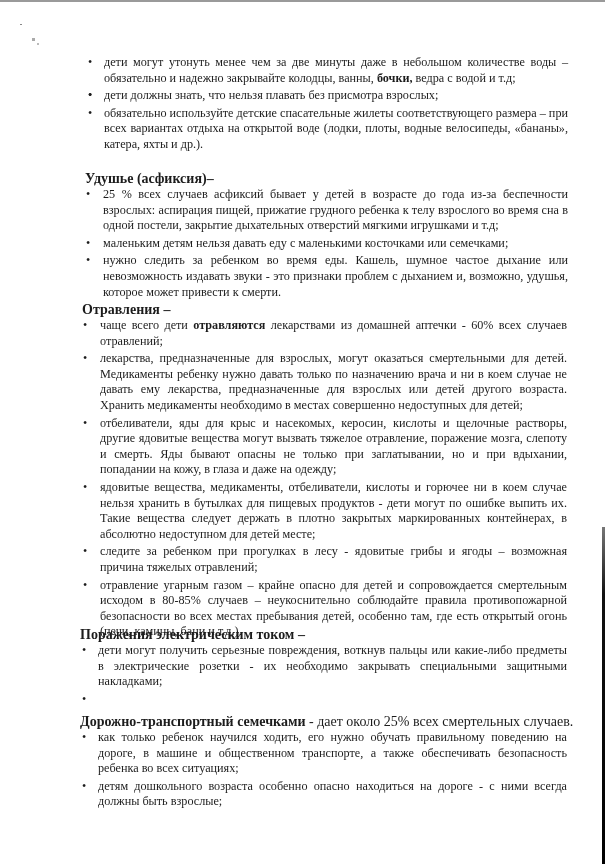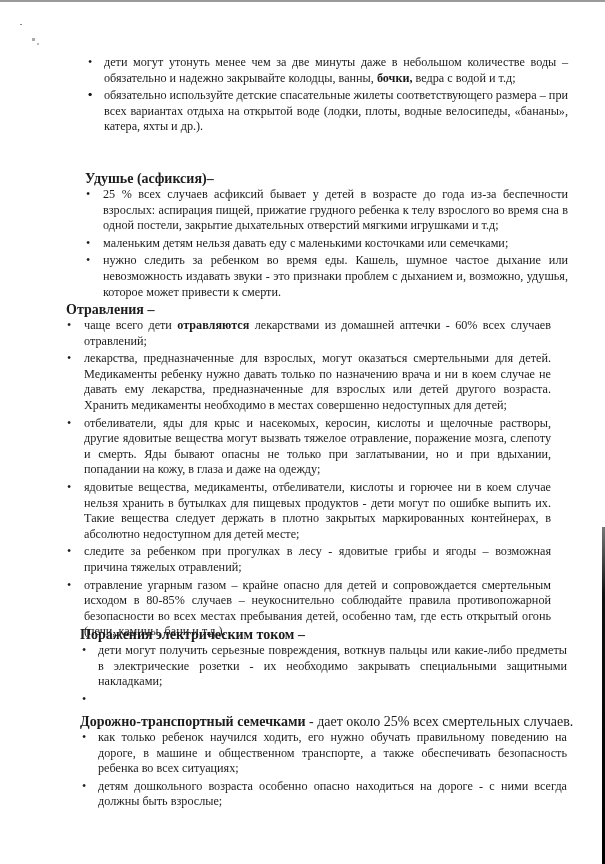--- a/index.html
+++ b/index.html
@@ -16,21 +16,21 @@
   ul { list-style: none; margin: 0; padding: 0; }
   li { position: relative; font-size: 12.2px; line-height: 15.6px; text-align: justify; margin-bottom: 2px; }
   li .bullet { position: absolute; font-size: 12px; }
   b { font-weight: bold; }
   
   #s1 { left: 104px; top: 55px; width: 464px; }
   #s1 li .bullet { left: -16px; }
   #s2 { left: 85px; top: 171px; width: 483px; }
   #s2 ul { margin-left: 18px; }
   #s2 li .bullet { left: -17px; }
-  #s3 { left: 66px; top: 302px; width: 485px; }
+  #s3 { left: 82px; top: 302px; width: 485px; }
   #s3 ul { margin-left: 18px; }
   #s3 li .bullet { left: -17px; }
   #s4 { left: 80px; top: 627px; width: 487px; }
   #s4 ul { margin-left: 18px; }
   #s4 li .bullet { left: -16px; }
   #s5 { left: 80px; top: 714px; width: 487px; }
   #s5 ul { margin-left: 18px; }
   #s5 li .bullet { left: -16px; }
 </style>
 </head>
@@ -39,21 +39,21 @@
 <div class="topline"></div>
 <div class="speck" style="left:20px;top:24px;width:2px;height:1px;"></div>
 <div class="speck" style="left:32px;top:38px;width:3px;height:3px;background:#aaa;"></div>
 <div class="speck" style="left:37px;top:43px;width:2px;height:2px;background:#bbb;"></div>
 <div class="rightbar"></div>
 
 <div class="section" id="s1">
   <ul>
     <li><span class="bullet">•</span><span>дети могут утонуть менее чем за две минуты даже в небольшом количестве воды – обязательно и надежно закрывайте колодцы, ванны, </span><b>бочки,</b><span> ведра с водой и т.д;</span></li>
     <li><span class="bullet">•</span></li>
-    <li><span class="bullet">•</span></li>
+    <li><span class="bullet">•</span><span>дети должны знать, что нельзя плавать без присмотра взрослых;</span></li>
     <li><span class="bullet">•</span><span>обязательно используйте детские спасательные жилеты соответствующего размера – при всех вариантах отдыха на открытой воде (лодки, плоты, водные велосипеды, «бананы», катера, яхты и др.).</span></li>
   </ul>
 </div>
 
 <div class="section" id="s2">
   <div class="heading">Удушье (асфиксия)–</div>
   <ul>
     <li><span class="bullet">•</span><span>25 % всех случаев асфиксий бывает у детей в возрасте до года из-за беспечности взрослых: аспирация пищей, прижатие грудного ребенка к телу взрослого во время сна в одной постели, закрытие дыхательных отверстий мягкими игрушками и т.д;</span></li>
     <li><span class="bullet">•</span><span>маленьким детям нельзя давать еду с маленькими косточками или семечками;</span></li>
     <li><span class="bullet">•</span><span>нужно следить за ребенком во время еды. Кашель, шумное частое дыхание или невозможность издавать звуки - это признаки проблем с дыханием и, возможно, удушья, которое может привести к смерти.</span></li>

